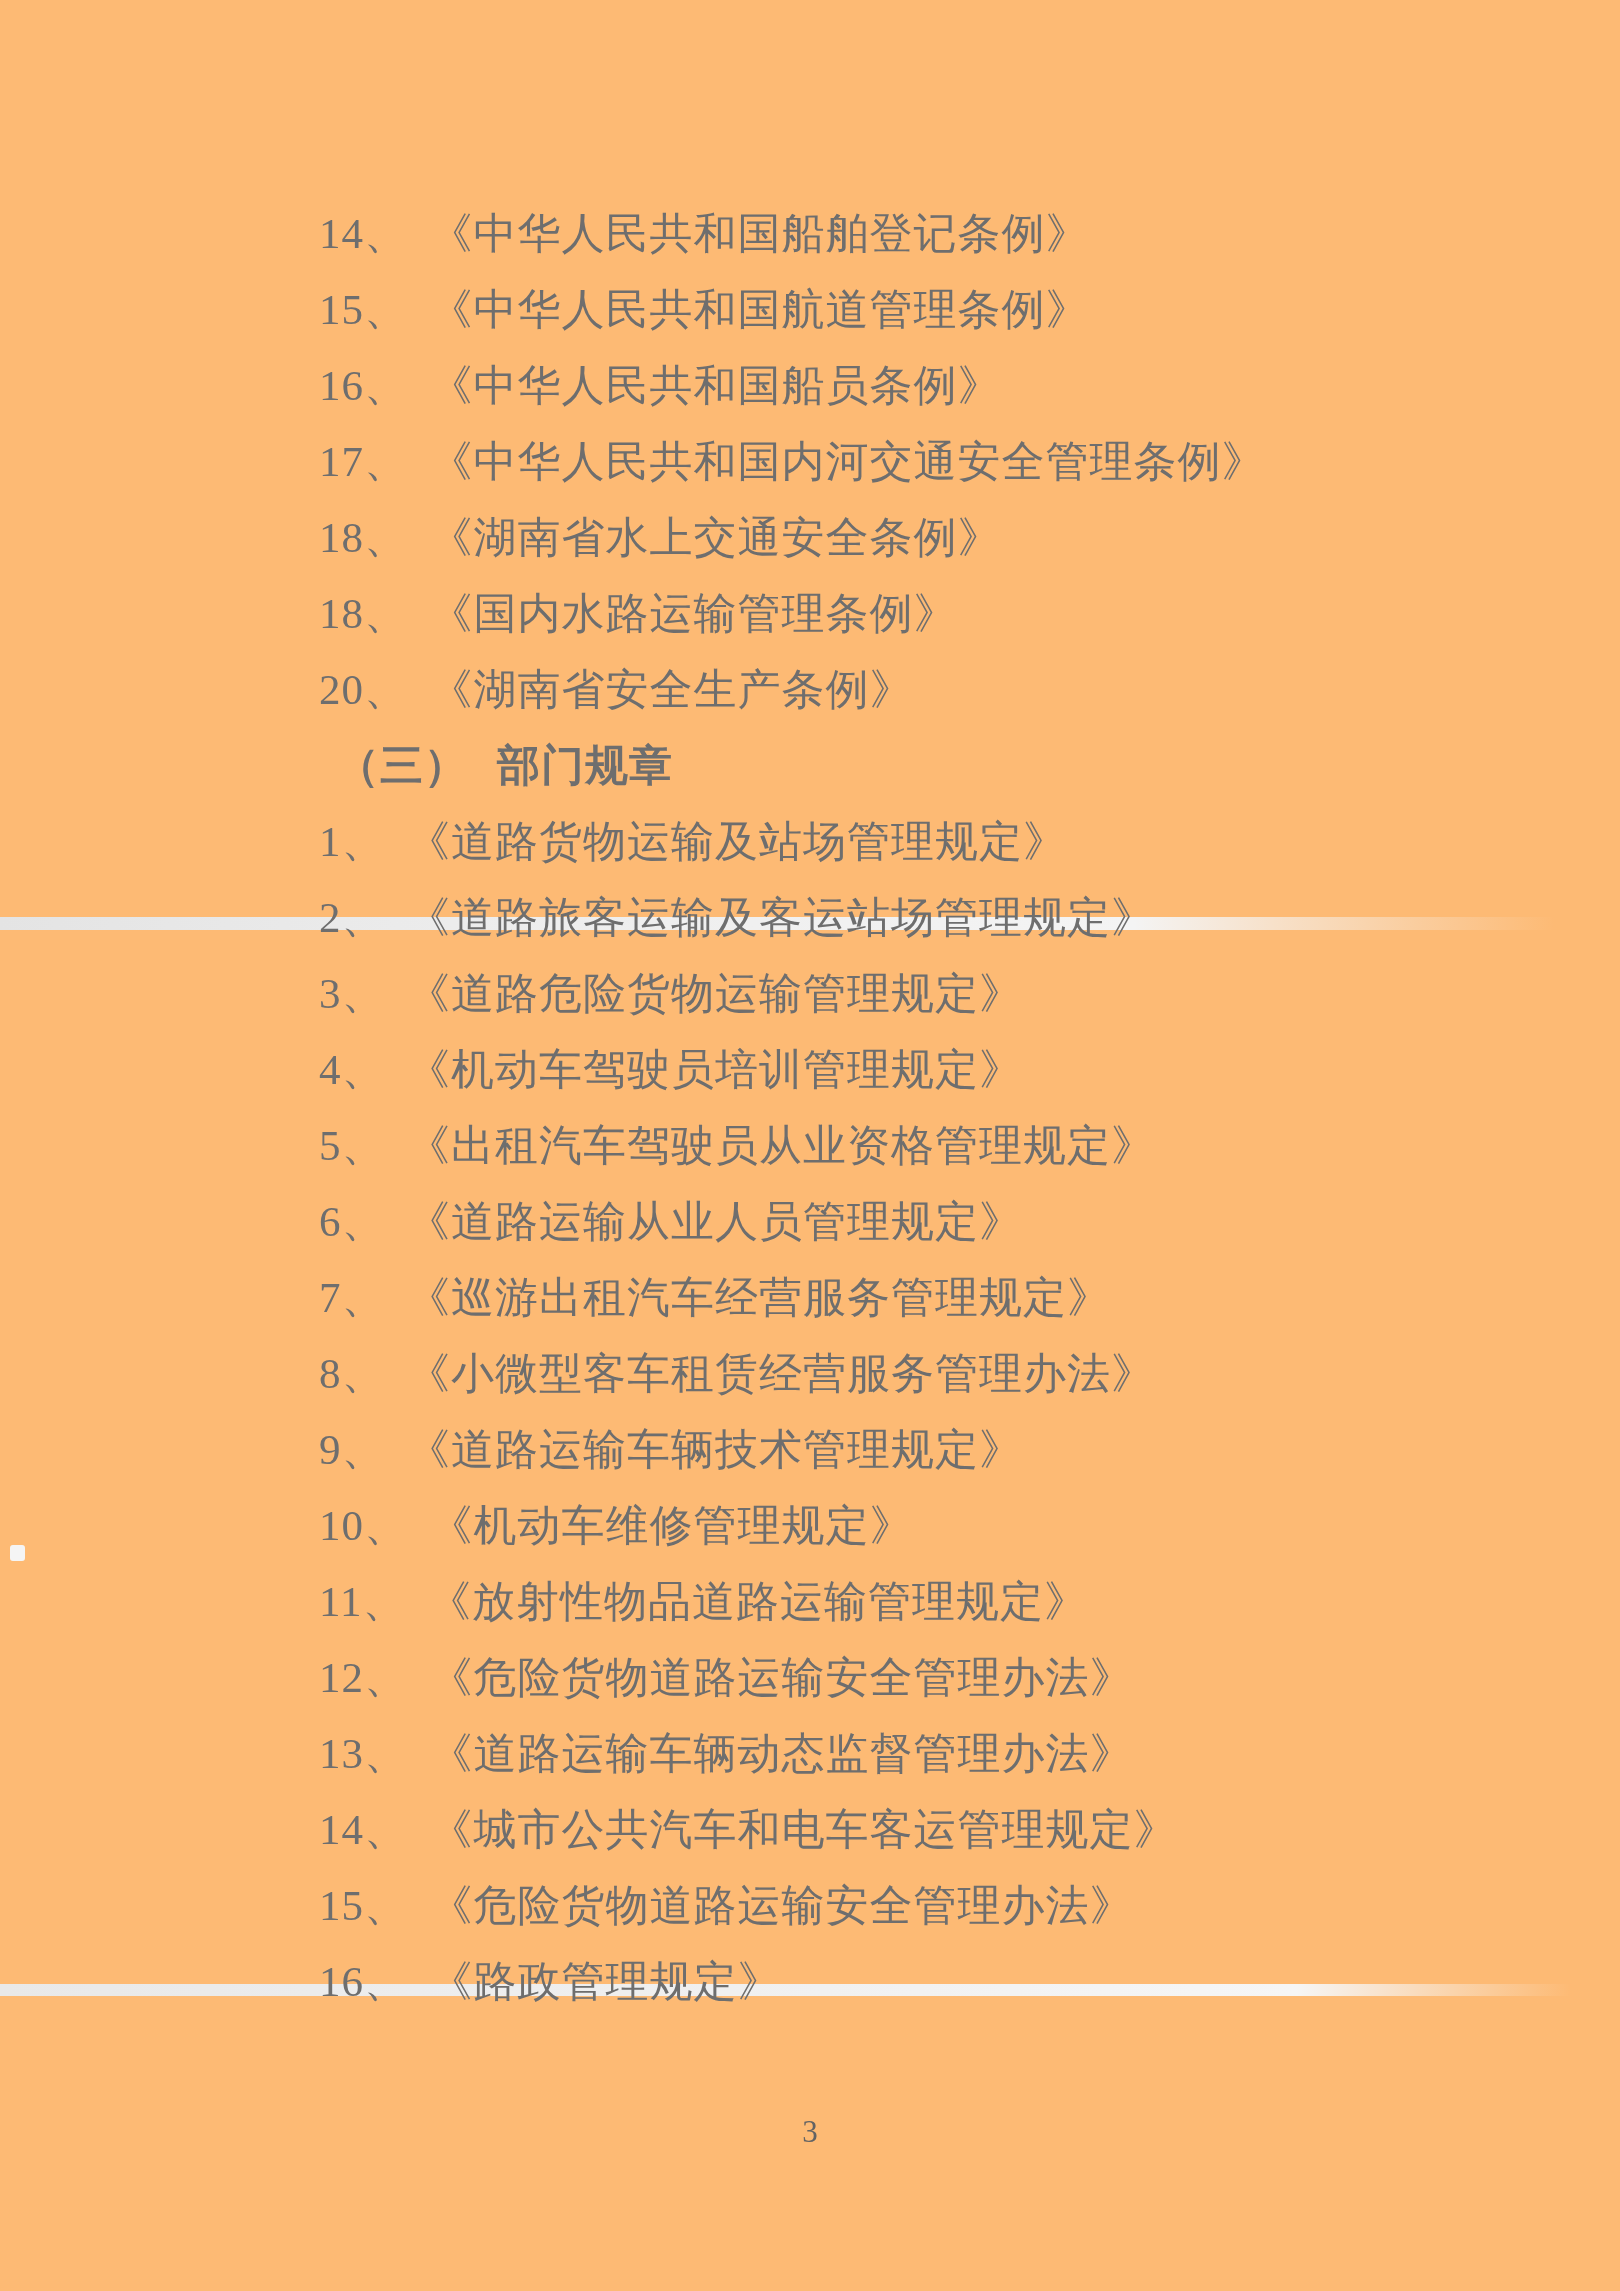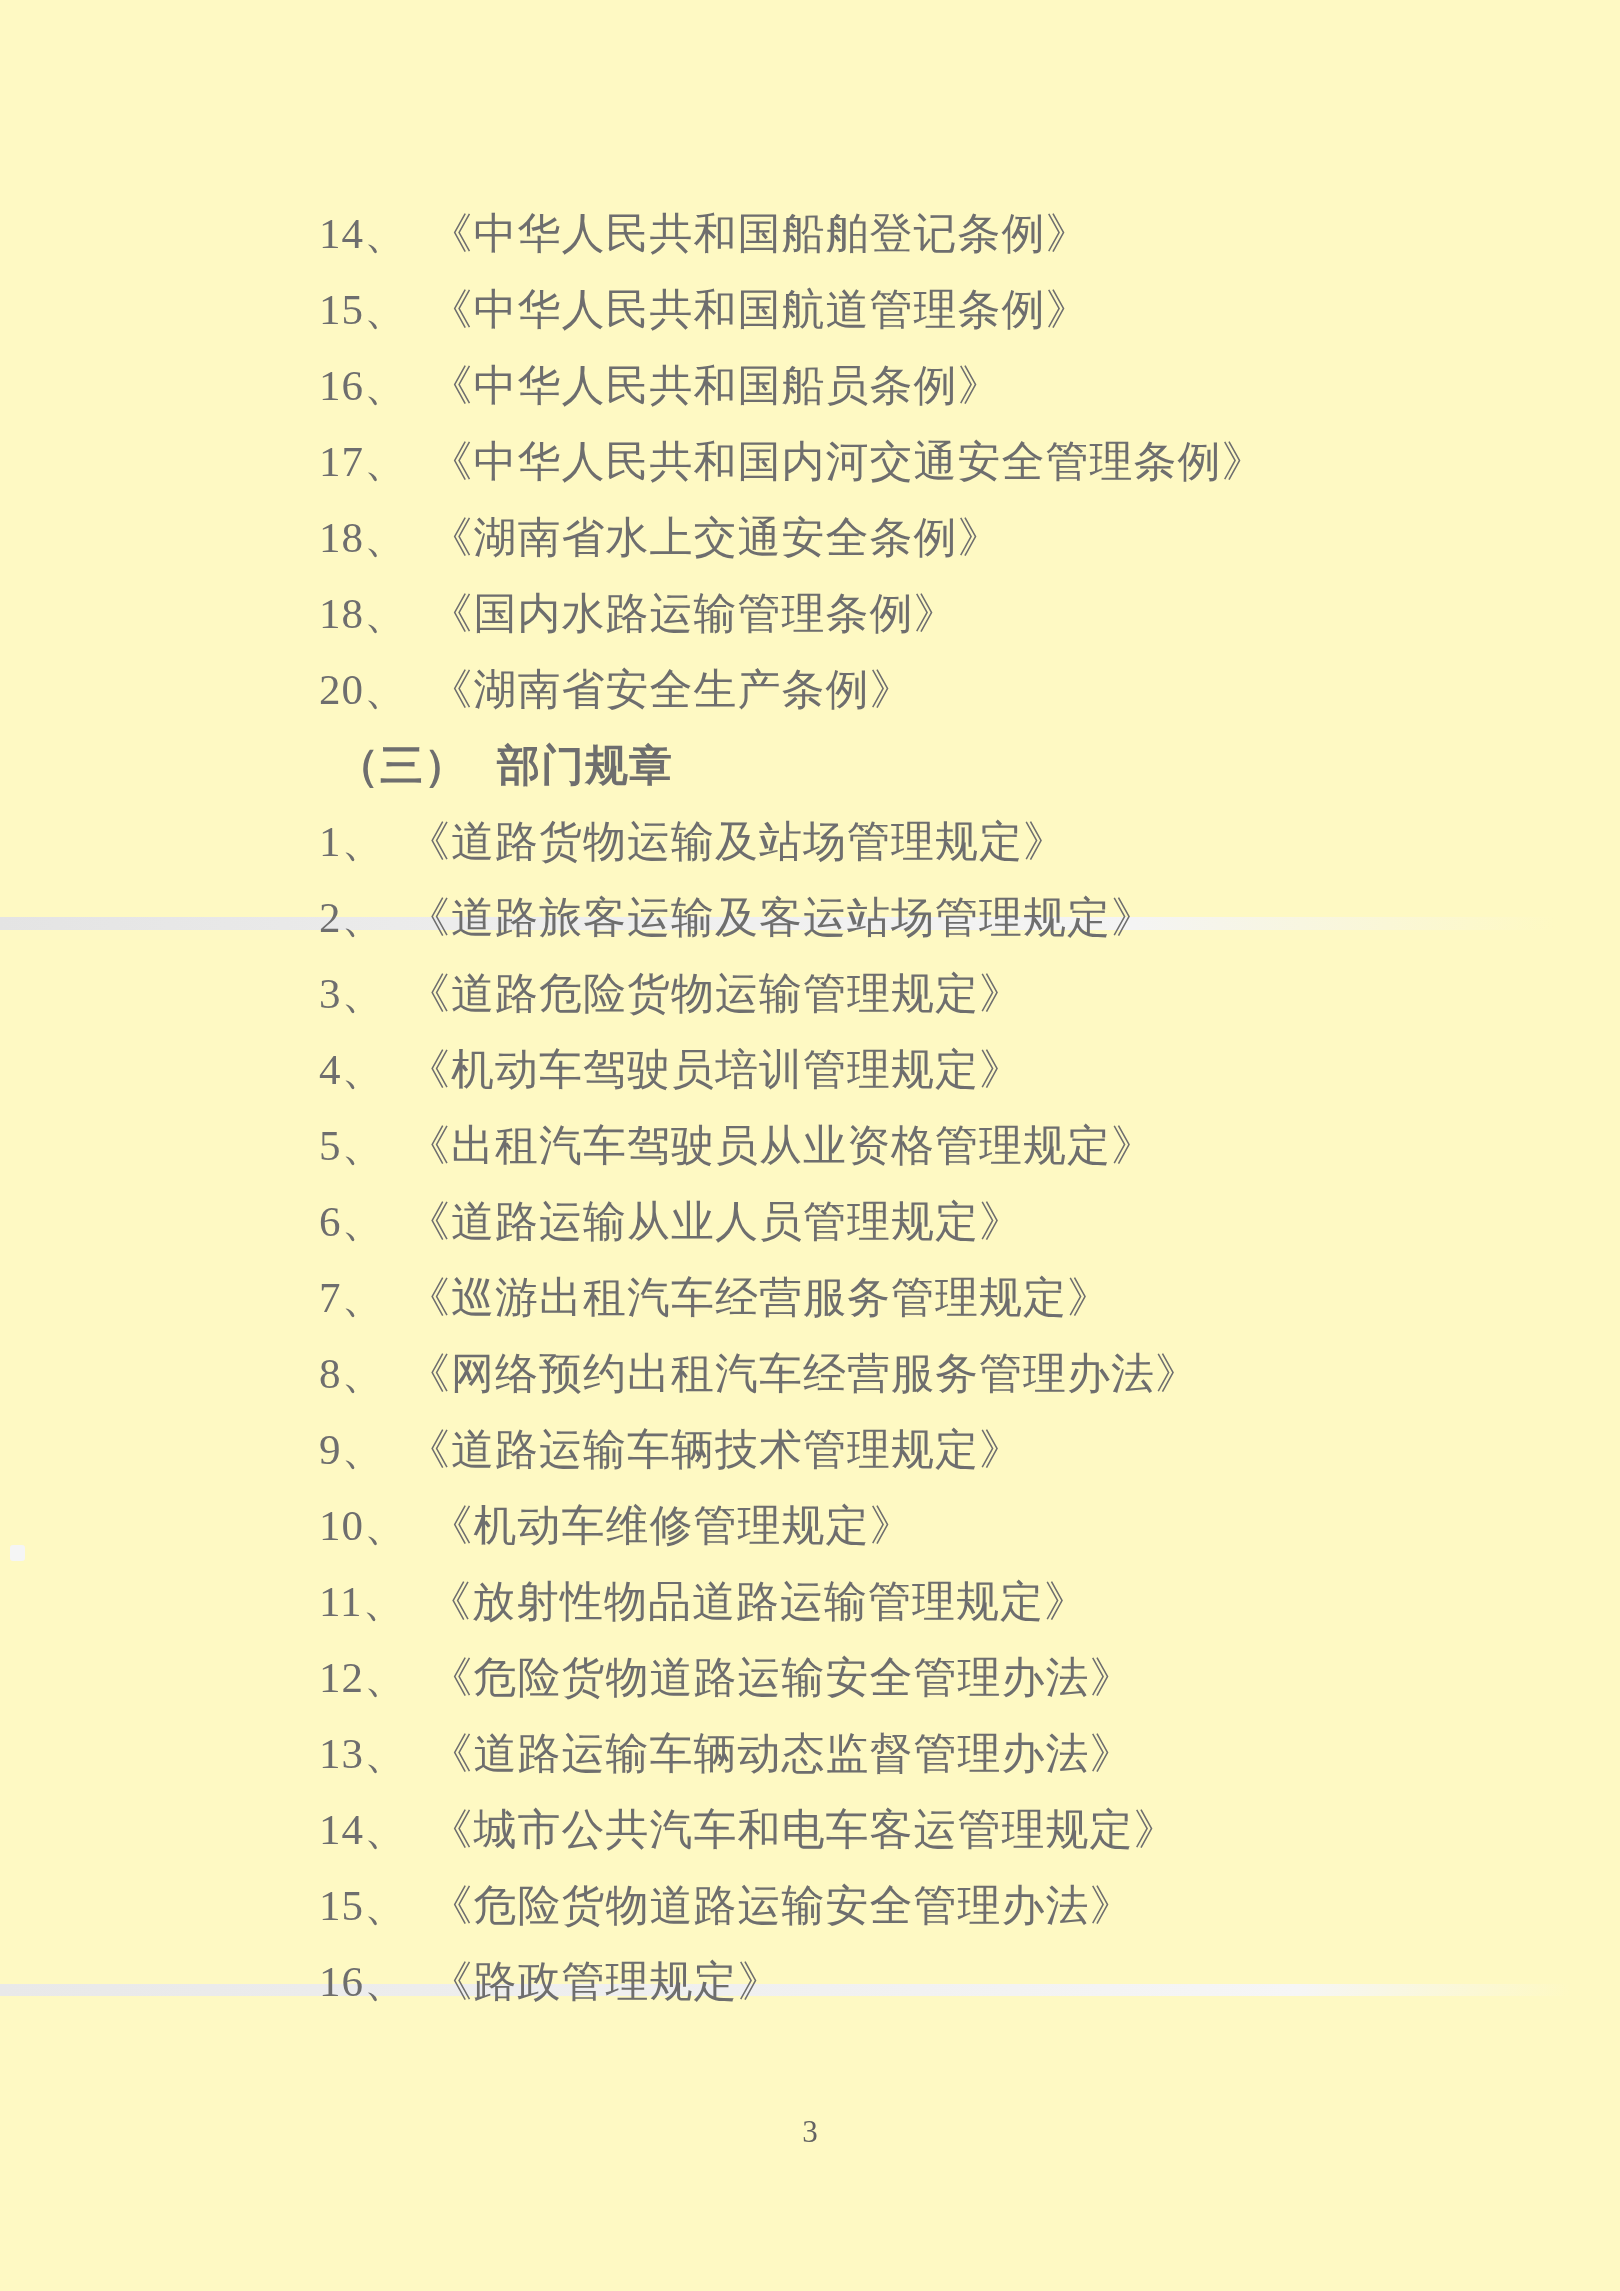--- a/index.html
+++ b/index.html
@@ -1,21 +1,21 @@
 <!DOCTYPE html>
 <html><head>
 <meta charset="utf-8">
 <style>
   html, body { margin: 0; padding: 0; background: #e9e9e9; }
   .page {
     position: relative;
     width: 1620px;
     height: 2292px;
     margin: 0 auto;
-    background: #fef9c3;
+    background: #fdba74;
     overflow: hidden;
     font-family: "Liberation Serif", "DejaVu Serif", serif;
     color: #6e6e6e;
   }
   
   .artifact-band {
     position: absolute;
     left: 0;
     width: 100%;
     pointer-events: none;
@@ -144,21 +144,21 @@
 
         <div class="row">
           <span class="num">6、</span><span class="title">《道路运输从业人员管理规定》</span>
         </div>
 
         <div class="row">
           <span class="num">7、</span><span class="title">《巡游出租汽车经营服务管理规定》</span>
         </div>
 
         <div class="row">
-          <span class="num">8、</span><span class="title">《网络预约出租汽车经营服务管理办法》</span>
+          <span class="num">8、</span><span class="title">《小微型客车租赁经营服务管理办法》</span>
         </div>
 
         <div class="row">
           <span class="num">9、</span><span class="title">《道路运输车辆技术管理规定》</span>
         </div>
 
         <div class="row">
           <span class="num">10、</span><span class="title">《机动车维修管理规定》</span>
         </div>
 

